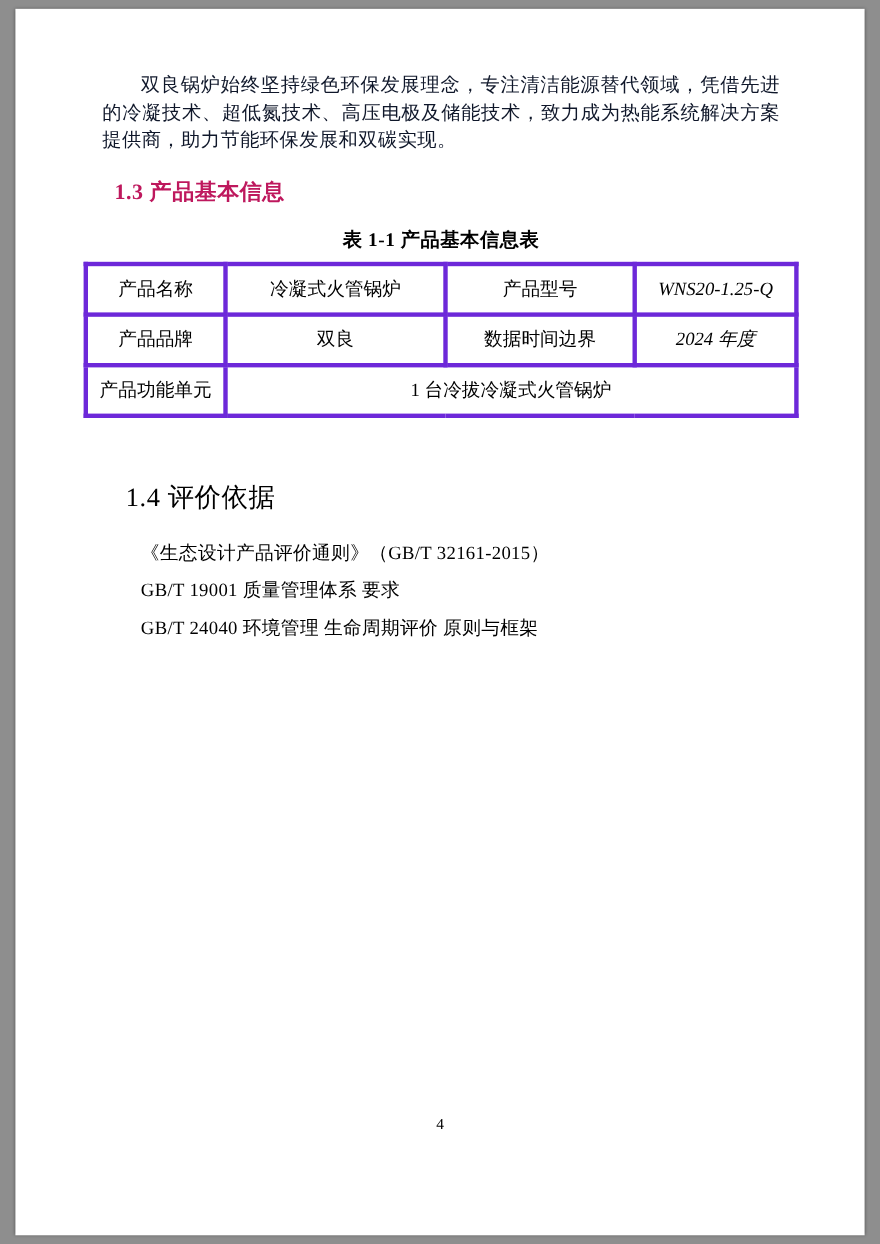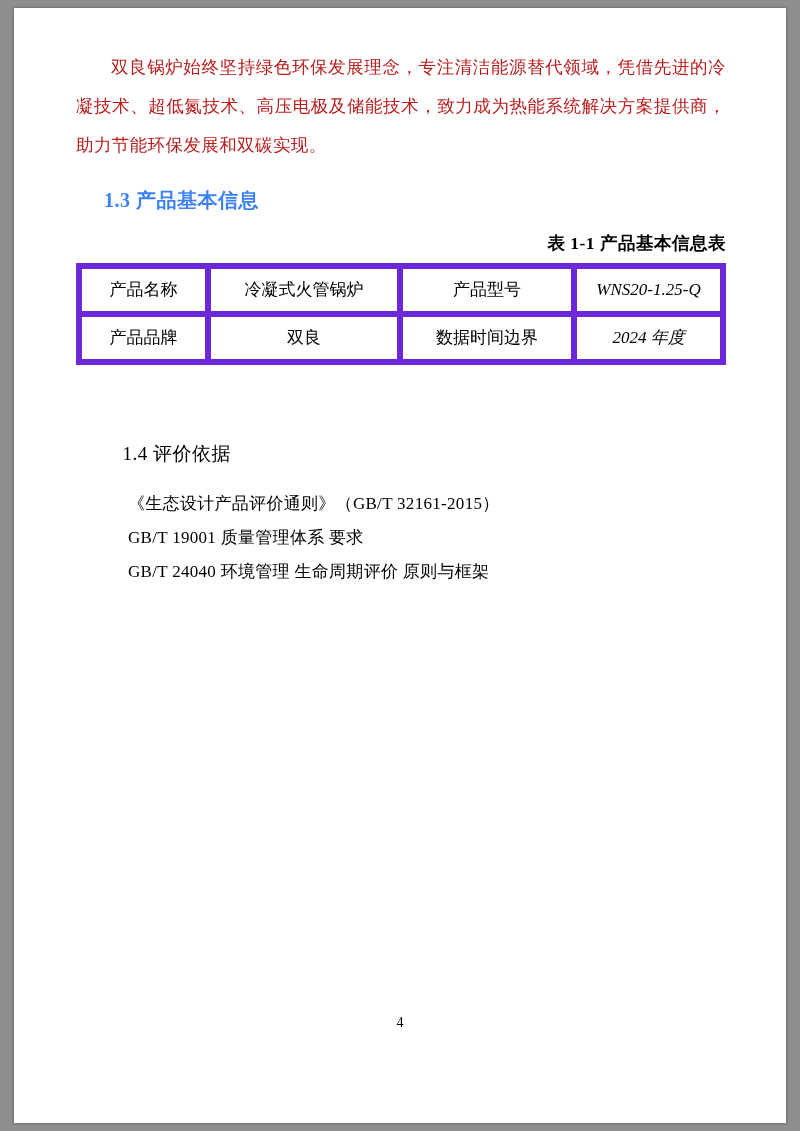--- a/index.html
+++ b/index.html
@@ -23,61 +23,61 @@
     box-shadow: 0 0 3px rgba(0,0,0,0.4);
     box-sizing: border-box;
   }
   .content {
     position: absolute;
     left: 62px;
     top: 40px;
     width: 650px;
   }
   p.body-para {
-    margin: 0;
+    margin: 17px;
     font-size: 17.5px;
-    line-height: 39px;
+    line-height: 25px;
     text-indent: 2em;
     text-align: justify;
     letter-spacing: 0.4px;
-    color: #b91c1c;
+    color: #0f172a;
   }
   h2.heading {
     margin: 18px 0 6px 0;
     font-size: 20px;
     font-weight: bold;
     line-height: 34px;
     text-indent: 1.4em;
     letter-spacing: 0.5px;
-    color: #3b82f6;
+    color: #be185d;
   }
   h2.heading-sub {
-    margin: 16px;
-    font-size: 19px;
+    margin: 0;
+    font-size: 24px;
     font-weight: normal;
     line-height: 34px;
     text-indent: 1.6em;
     letter-spacing: 0.5px;
     color: #000;
   }
   .table-caption {
     margin: 14px 0 8px 0;
-    text-align: right;
+    text-align: center;
     font-size: 17.5px;
     font-weight: bold;
     letter-spacing: 0.5px;
     color: #000;
   }
   table.info-table {
     border-collapse: collapse;
     width: 100%;
     table-layout: fixed;
   }
   table.info-table td {
-    border: 6px solid #6d28d9;
+    border: 4px solid #6d28d9;
     font-size: 17px;
     line-height: 30px;
     text-align: center;
     vertical-align: middle;
     padding: 6px 4px;
     color: #000;
   }
   td.label-cell {
     width: 115px;
   }
@@ -86,21 +86,21 @@
   }
   td.model-value {
     width: 135px;
     font-style: italic;
   }
   .gap-block {
     height: 56px;
   }
   ul.ref-list {
     list-style: none;
-    margin: 0 0 0 0;
+    margin: 16px 0 0 0;
     padding: 0;
   }
   ul.ref-list li {
     font-size: 17px;
     line-height: 34px;
     letter-spacing: 0.3px;
     padding-left: 52px;
     color: #000;
   }
   .page-number {
@@ -132,20 +132,24 @@
           <td>冷凝式火管锅炉</td>
           <td class="model-label">产品型号</td>
           <td class="model-value">WNS20-1.25-Q</td>
         </tr>
         <tr>
           <td class="label-cell">产品品牌</td>
           <td>双良</td>
           <td class="model-label">数据时间边界</td>
           <td class="model-value">2024 年度</td>
         </tr>
+        <tr>
+          <td class="label-cell">产品功能单元</td>
+          <td colspan="3">1 台冷拔冷凝式火管锅炉</td>
+        </tr>
       </tbody>
     </table>
 
     <div class="gap-block"></div>
 
     <h2 class="heading-sub">1.4 评价依据</h2>
 
     <ul class="ref-list">
       <li>《生态设计产品评价通则》（GB/T 32161-2015）</li>
       <li>GB/T 19001 质量管理体系 要求</li>

